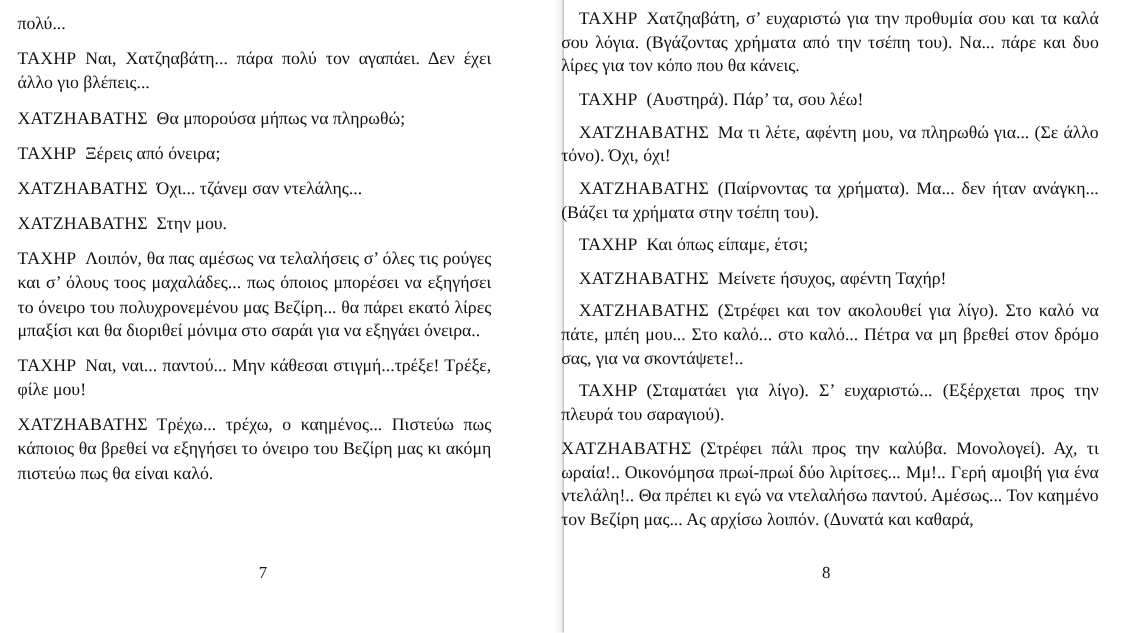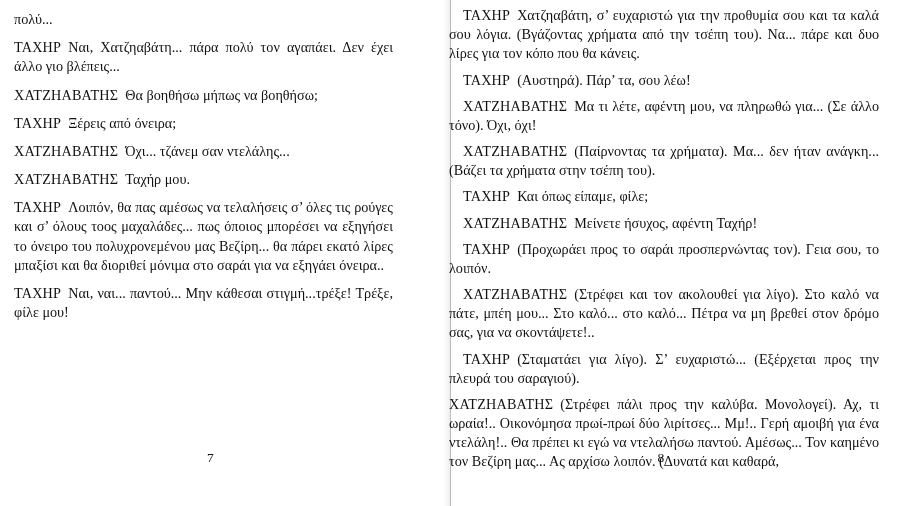--- a/index.html
+++ b/index.html
@@ -85,39 +85,39 @@
   .page-right .folio { bottom: 40px; }
 </style>
 </head>
 <body>
 
 <div class="spread">
 
   <div class="page page-left">
     <p class="para"><span>πολύ...</span></p>
     <p class="para"><span class="speaker">ΤΑΧΗΡ</span><span class="speaker-gap"></span><span>Ναι, Χατζηαβάτη... πάρα πολύ τον αγαπάει. Δεν έχει άλλο γιο βλέπεις...</span></p>
-    <p class="para"><span class="speaker">ΧΑΤΖΗΑΒΑΤΗΣ</span><span class="speaker-gap"></span><span>Θα βοηθήσω μήπως να βοηθήσω;</span></p>
+    <p class="para"><span class="speaker">ΧΑΤΖΗΑΒΑΤΗΣ</span><span class="speaker-gap"></span><span>Θα μπορούσα μήπως να πληρωθώ;</span></p>
     <p class="para"><span class="speaker">ΤΑΧΗΡ</span><span class="speaker-gap"></span><span>Ξέρεις από όνειρα;</span></p>
     <p class="para"><span class="speaker">ΧΑΤΖΗΑΒΑΤΗΣ</span><span class="speaker-gap"></span><span>Όχι... τζάνεμ σαν ντελάλης...</span></p>
-    <p class="para"><span class="speaker">ΧΑΤΖΗΑΒΑΤΗΣ</span><span class="speaker-gap"></span><span>Ταχήρ μου.</span></p>
+    <p class="para"><span class="speaker">ΧΑΤΖΗΑΒΑΤΗΣ</span><span class="speaker-gap"></span><span>Στην μου.</span></p>
     <p class="para"><span class="speaker">ΤΑΧΗΡ</span><span class="speaker-gap"></span><span>Λοιπόν, θα πας αμέσως να τελαλήσεις σ’ όλες τις ρούγες και σ’ όλους τοος μαχαλάδες... πως όποιος μπορέσει να εξηγήσει το όνειρο του πολυχρονεμένου μας Βεζίρη... θα πάρει εκατό λίρες μπαξίσι και θα διοριθεί μόνιμα στο σαράι για να εξηγάει όνειρα..</span></p>
     <p class="para"><span class="speaker">ΤΑΧΗΡ</span><span class="speaker-gap"></span><span>Ναι, ναι... παντού... Μην κάθεσαι στιγμή...τρέξε! Τρέξε, φίλε μου!</span></p>
+    <p class="para"><span class="speaker">ΧΑΤΖΗΑΒΑΤΗΣ</span><span class="speaker-gap"></span><span>Τρέχω... τρέχω, ο καημένος... Πιστεύω πως κάποιος θα βρεθεί να εξηγήσει το όνειρο του Βεζίρη μας κι ακόμη πιστεύω πως θα είναι καλό.</span></p>
     <div class="folio">7</div>
   </div>
 
   <div class="gutter-shadow"></div>
   <div class="gutter"></div>
 
   <div class="page page-right">
     <p class="para"><span class="speaker">ΤΑΧΗΡ</span><span class="speaker-gap"></span><span>Χατζηαβάτη, σ’ ευχαριστώ για την προθυμία σου και τα καλά σου λόγια. (Βγάζοντας χρήματα από την τσέπη του). Να... πάρε και δυο λίρες για τον κόπο που θα κάνεις.</span></p>
     <p class="para"><span class="speaker">ΤΑΧΗΡ</span><span class="speaker-gap"></span><span>(Αυστηρά). Πάρ’ τα, σου λέω!</span></p>
     <p class="para"><span class="speaker">ΧΑΤΖΗΑΒΑΤΗΣ</span><span class="speaker-gap"></span><span>Μα τι λέτε, αφέντη μου, να πληρωθώ για... (Σε άλλο τόνο). Όχι, όχι!</span></p>
     <p class="para"><span class="speaker">ΧΑΤΖΗΑΒΑΤΗΣ</span><span class="speaker-gap"></span><span>(Παίρνοντας τα χρήματα). Μα... δεν ήταν ανάγκη... (Βάζει τα χρήματα στην τσέπη του).</span></p>
-    <p class="para"><span class="speaker">ΤΑΧΗΡ</span><span class="speaker-gap"></span><span>Και όπως είπαμε, φίλε;</span></p>
+    <p class="para"><span class="speaker">ΤΑΧΗΡ</span><span class="speaker-gap"></span><span>Και όπως είπαμε, έτσι;</span></p>
     <p class="para"><span class="speaker">ΧΑΤΖΗΑΒΑΤΗΣ</span><span class="speaker-gap"></span><span>Μείνετε ήσυχος, αφέντη Ταχήρ!</span></p>
-    <p class="para"><span class="speaker">ΤΑΧΗΡ</span><span class="speaker-gap"></span><span>(Προχωράει προς το σαράι προσπερνώντας τον). Γεια σου, το λοιπόν.</span></p>
     <p class="para"><span class="speaker">ΧΑΤΖΗΑΒΑΤΗΣ</span><span class="speaker-gap"></span><span>(Στρέφει και τον ακολουθεί για λίγο). Στο καλό να πάτε, μπέη μου... Στο καλό... στο καλό... Πέτρα να μη βρεθεί στον δρόμο σας, για να σκοντάψετε!..</span></p>
     <p class="para"><span class="speaker">ΤΑΧΗΡ</span><span class="speaker-gap"></span><span>(Σταματάει για λίγο). Σ’ ευχαριστώ... (Εξέρχεται προς την πλευρά του σαραγιού).</span></p>
     <p class="para noindent"><span class="speaker">ΧΑΤΖΗΑΒΑΤΗΣ</span><span class="speaker-gap"></span><span>(Στρέφει πάλι προς την καλύβα. Μονολογεί). Αχ, τι ωραία!.. Οικονόμησα πρωί-πρωί δύο λιρίτσες... Μμ!.. Γερή αμοιβή για ένα ντελάλη!.. Θα πρέπει κι εγώ να ντελαλήσω παντού. Αμέσως... Τον καημένο τον Βεζίρη μας... Ας αρχίσω λοιπόν. (Δυνατά και καθαρά,</span></p>
     <div class="folio">8</div>
   </div>
 
 </div>
 
 </body></html>

